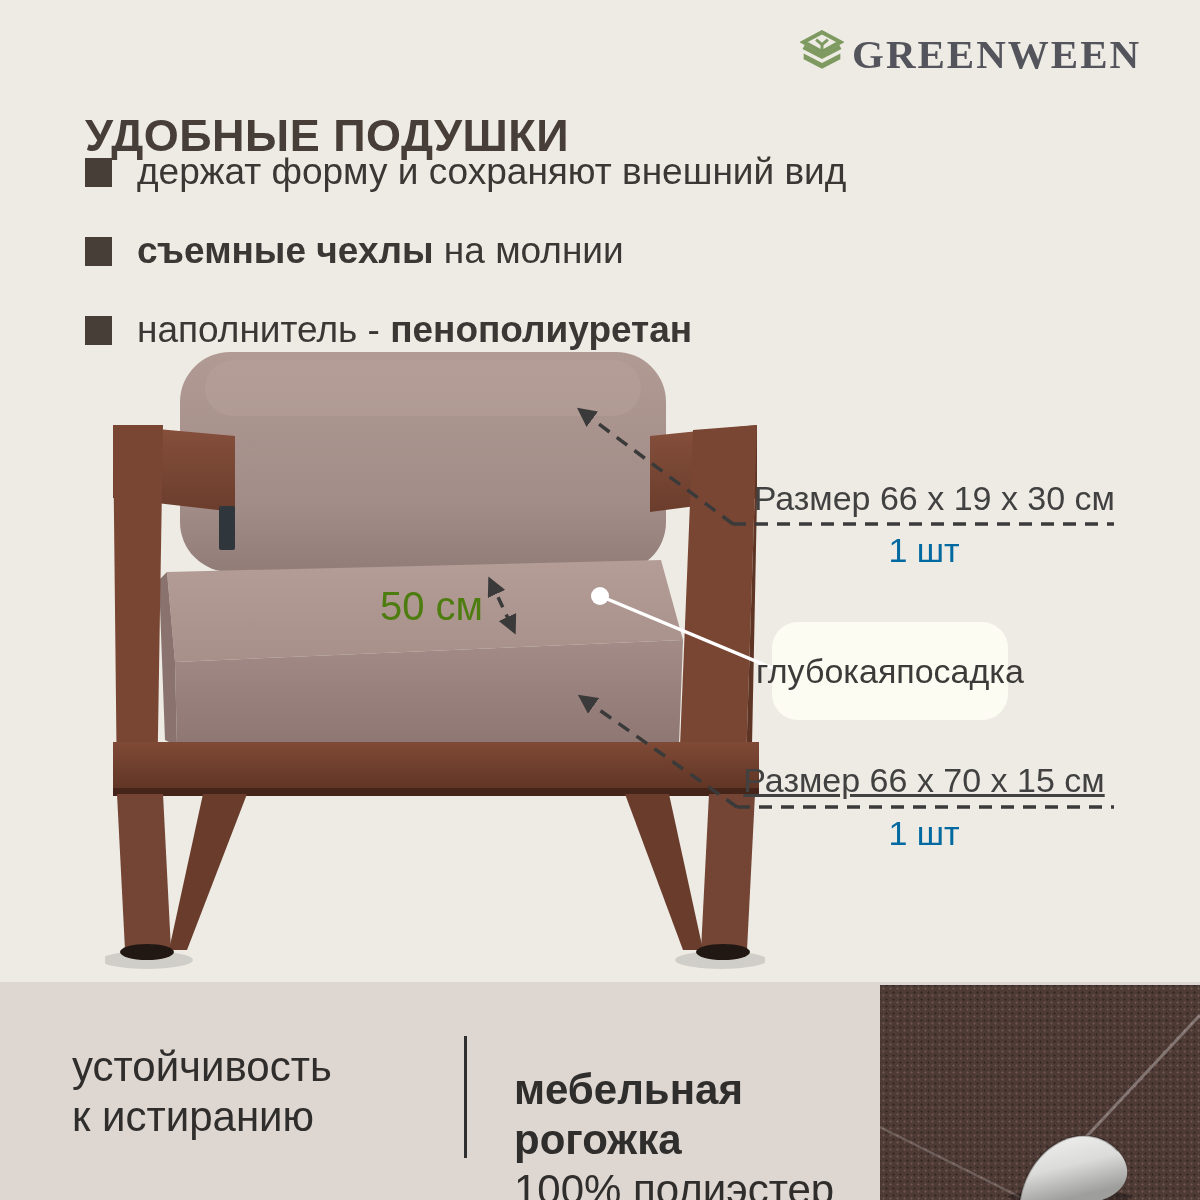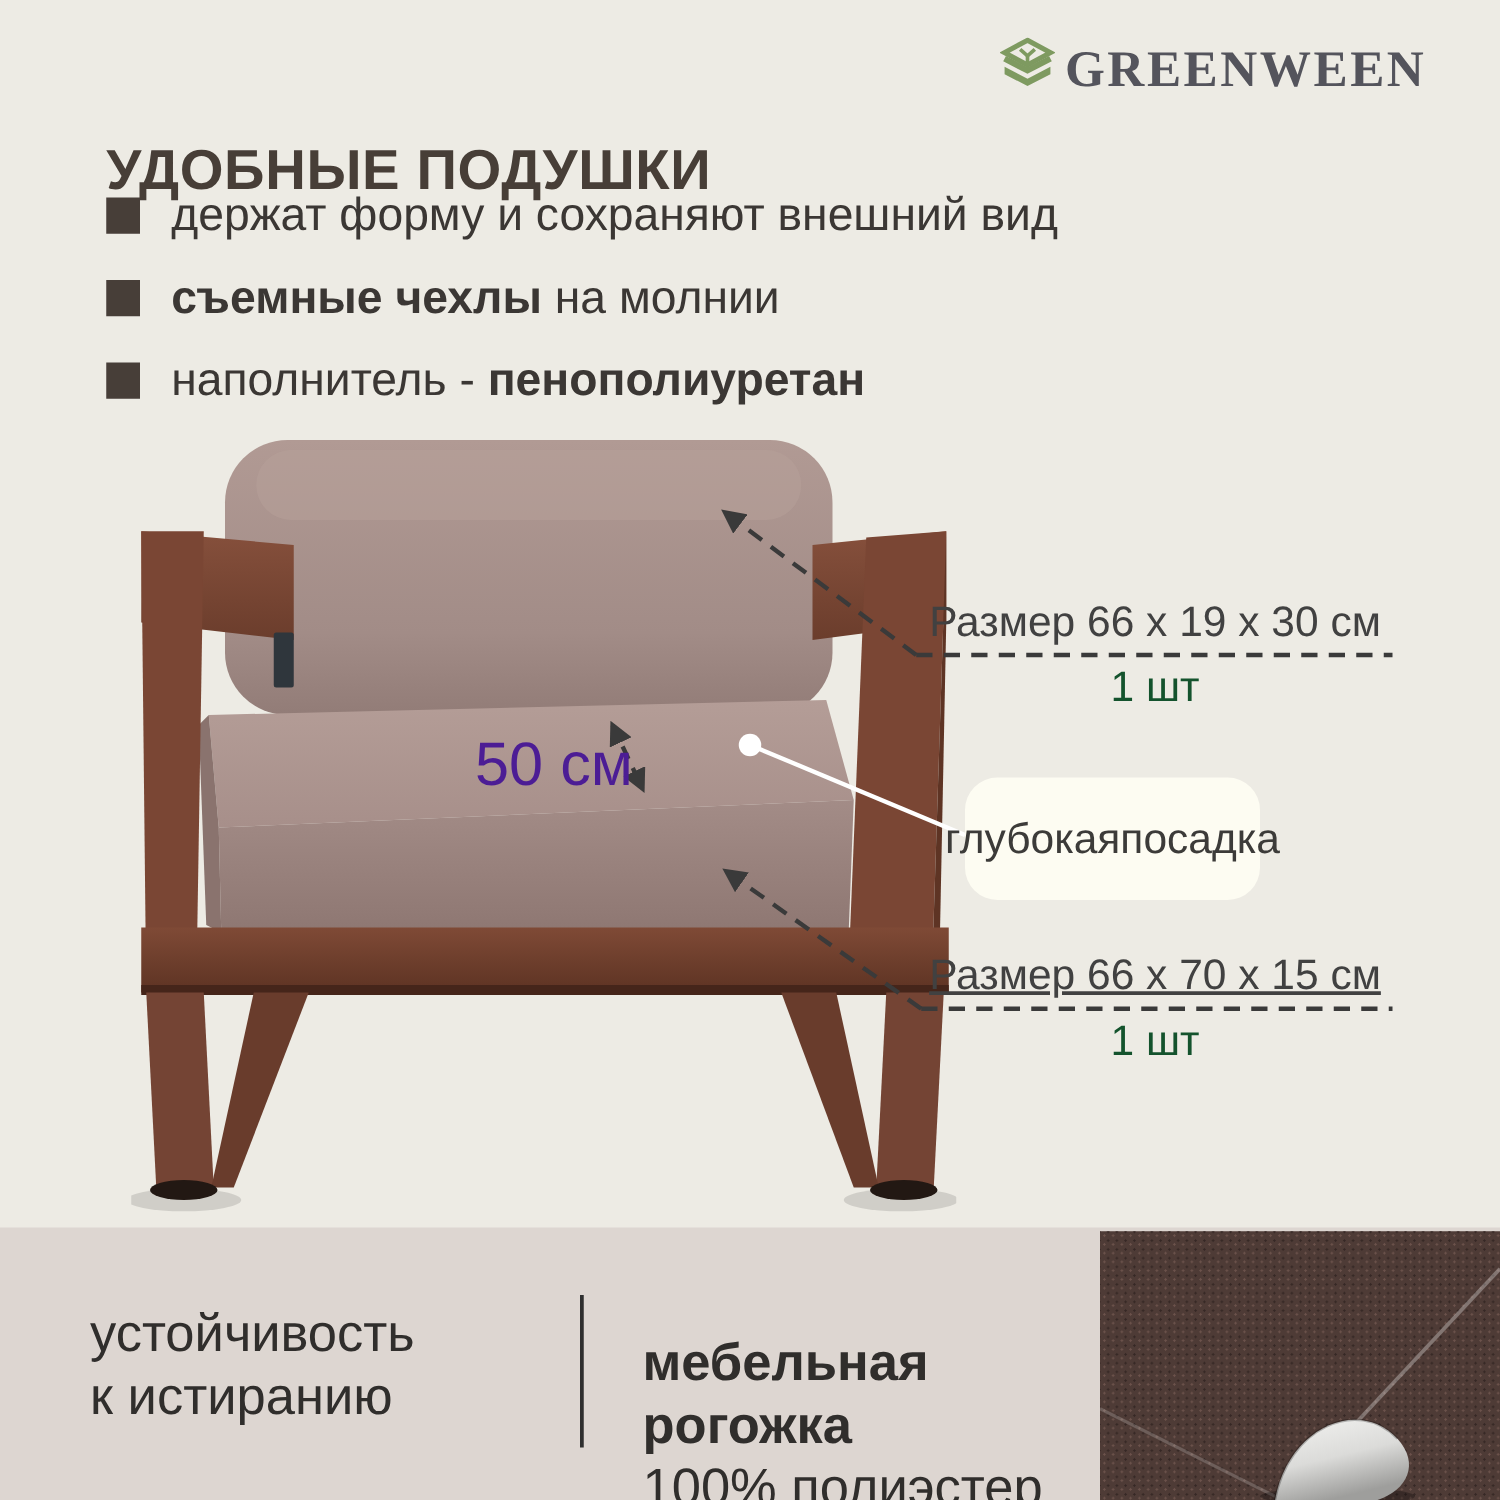--- a/index.html
+++ b/index.html
@@ -5,38 +5,38 @@
   html,body{margin:0;padding:0;background:#c9c6c0;}
   .page{position:relative;width:1200px;height:1200px;background:#EDEBE4;overflow:hidden;
         font-family:"Liberation Sans",sans-serif;color:#3A3633;}
 
   
   .logo{position:absolute;left:800px;top:30px;display:flex;align-items:center;gap:8px;font-family:Liberation Serif, serif;}
   .logo-text{font-size:41px;font-weight:800;letter-spacing:2px;color:#54545C;}
 
   
   .title{position:absolute;left:85px;top:80px;font-size:45px;font-weight:800;color:#473E37;letter-spacing:.5px;}
-  .features{position:absolute;left:85px;top:150px;display:flex;flex-direction:column;gap:22px;}
+  .features{position:absolute;left:85px;top:150px;display:flex;flex-direction:column;gap:35px;}
   .feature{display:flex;align-items:center;gap:25px;height:44px;}
   .sq{width:27px;height:29px;background:#473E38;flex:0 0 auto;}
   .ftext{font-size:37px;color:#3B3734;white-space:pre;}
   .ftext .b{font-weight:700;}
 
   
   .chair{position:absolute;left:105px;top:340px;width:660px;height:660px;}
 
   
   .overlay{position:absolute;left:0;top:0;width:1200px;height:1200px;pointer-events:none;}
   .size-note{position:absolute;width:382px;text-align:center;font-size:34px;color:#414141;}
-  .size-note.first{left:733px;top:479px;}
+  .size-note.first{left:733px;top:479px;text-align:right;}
   .size-note.second{left:733px;top:761px;text-decoration:underline;}
-  .qty-note{position:absolute;width:382px;text-align:center;font-size:34px;color:#14532d;}
+  .qty-note{position:absolute;width:382px;text-align:center;font-size:34px;color:#0369a1;}
   .qty-note.first{left:733px;top:531px;}
   .qty-note.second{left:733px;top:814px;}
-  .depth-label{position:absolute;left:380px;top:584px;font-size:49px;color:#4c1d95;}
+  .depth-label{position:absolute;left:380px;top:584px;font-size:40px;color:#4d7c0f;}
   .callout{position:absolute;left:772px;top:622px;width:236px;height:98px;background:#FDFCF2;
            border-radius:26px;display:flex;align-items:center;justify-content:center;
            font-size:34px;color:#3C3B39;line-height:1.26;}
 
   
   .band{position:absolute;left:0;top:982px;width:1200px;height:218px;background:#DDD6D1;}
   .stat{position:absolute;left:72px;top:1042px;font-size:42px;line-height:50px;color:#302E2C;}
   .stat .strong{font-weight:800;}
   .divider{position:absolute;left:464px;top:1036px;width:3px;height:122px;background:#2F2F2F;}
   .fabric{position:absolute;left:514px;top:1042px;font-size:42px;line-height:50px;color:#302E2C;margin-top:23px;}

